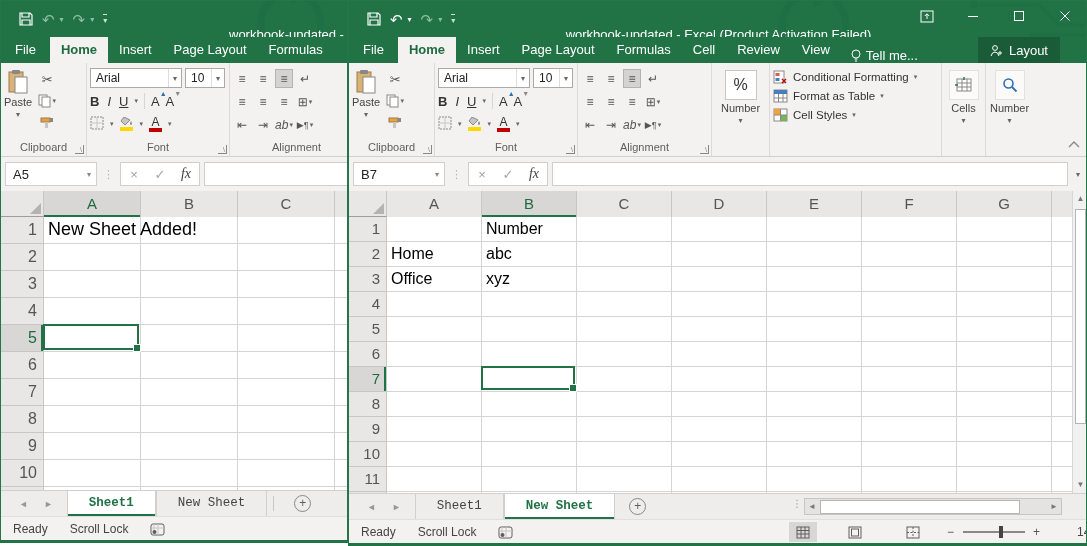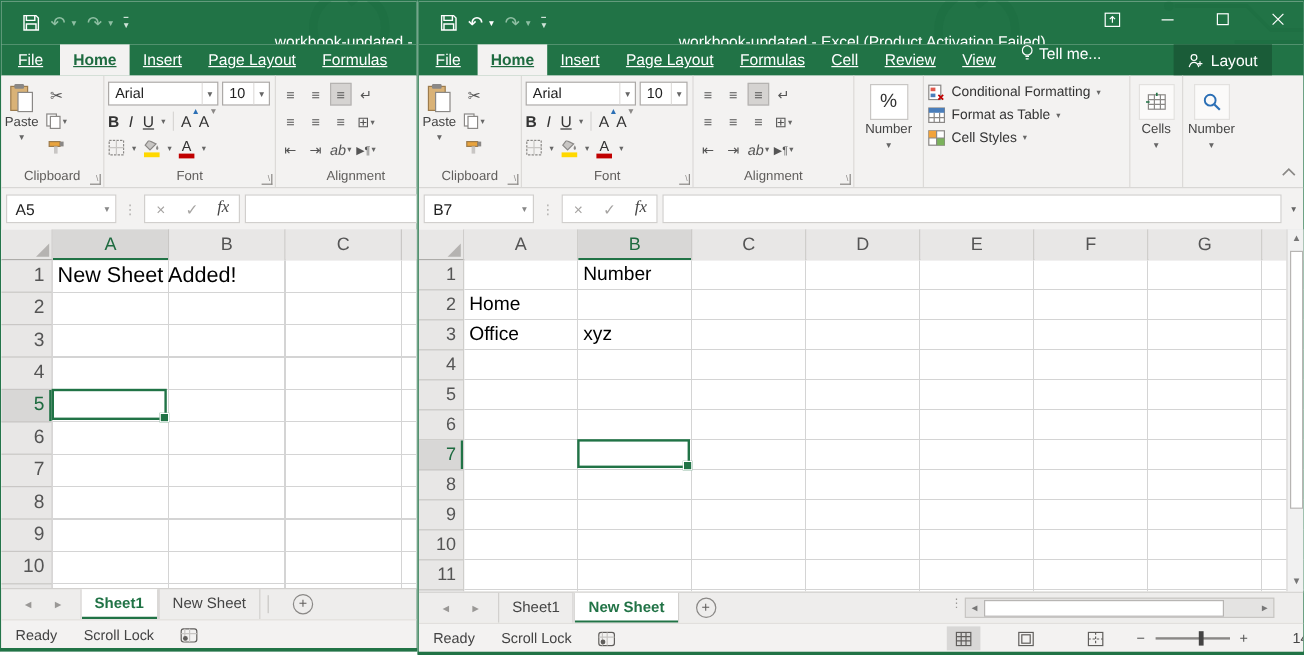--- a/index.html
+++ b/index.html
@@ -21,24 +21,24 @@
   .dim { color:#8fbfa3; }
   .qat-more { display:inline-block; border-top:1px solid #cfe3d8; font-size:8px; color:#cfe3d8; padding-top:1px; }
   .title { position:absolute; top:16px; height:36px; line-height:36px; color:#fff; font-size:13px; white-space:nowrap; }
   .w-left  .title { left:228px; }
   .w-right .title { left:0; width:739px; text-align:center; }
   .controls { position:absolute; right:0; top:0; height:30px; display:flex; }
   .ctrl { width:46px; height:30px; display:flex; align-items:center; justify-content:center; }
 
   
   .tabrow { position:absolute; top:36px; left:0; width:739px; height:26px; background:#217346; display:flex; align-items:stretch; font-size:13px; color:#fff; }
-  .tab { padding:0 11px; line-height:26px; white-space:nowrap;text-decoration:underline; }
+  .tab { padding:0 11px; line-height:26px; white-space:nowrap; }
   .tab.filetab { padding:0 14px; }
   .tab.active { background:#f3f2f1; color:#1e6b40; font-weight:bold; }
-  .tellme { display:flex; align-items:flex-start; gap:5px; padding:0 10px; white-space:nowrap; }
+  .tellme { display:flex; align-items:flex-end; gap:5px; padding:0 10px; white-space:nowrap; }
   .share-btn { margin-left:auto; margin-right:28px; display:flex; align-items:center; gap:6px; padding:0 12px; background:#1a5c38; white-space:nowrap; }
 
   
   .ribbon { position:absolute; top:62px; left:0; width:739px; height:94px; background:#f3f2f1; border-bottom:1px solid #d2d0ce; display:flex; }
   .group { position:relative; height:93px; border-right:1px solid #dcdad8; padding:3px 3px 16px 3px; }
   .g-footer { position:absolute; bottom:1px; left:0; right:0; height:15px; font-size:11px; color:#605e5c; text-align:center; line-height:14px; }
   .launcher { position:absolute; right:2px; bottom:2px; width:9px; height:9px; border-right:1px solid #8a8886; border-bottom:1px solid #8a8886; }
   .launcher i { position:absolute; right:1px; bottom:0; font-size:7px; font-style:normal; color:#8a8886; line-height:6px; }
   .bigbtn { display:flex; flex-direction:column; align-items:center; justify-content:flex-start; gap:2px; padding-top:4px; height:72px; }
   .bigbtn .lbl { font-size:11px; color:#444; }
@@ -110,21 +110,21 @@
   .selection:after { content:""; position:absolute; right:-4px; bottom:-4px; width:6px; height:6px; background:#217346; border:1px solid #fff; }
 
   .vscroll { position:absolute; right:0; top:0; bottom:0; width:16px; background:#f1f1f1; border-left:1px solid #d8d6d4; z-index:6; }
   .vs-btn { height:16px; text-align:center; font-size:8px; color:#777; line-height:16px; }
   .vs-btn.down { position:absolute; bottom:0; left:0; right:0; }
   .vs-thumb { position:absolute; left:2px; right:2px; top:18px; height:215px; background:#fff; border:1px solid #b7b5b3; }
 
   
   .sheetbar { position:absolute; bottom:24px; left:0; width:739px; height:26px; background:#eeedec; border-top:1px solid #d2d0ce; display:flex; align-items:stretch; font-size:12.5px; color:#444; }
   .snav { display:flex; align-items:center; gap:16px; padding:0 14px 0 18px; color:#9a9896; font-size:9px; }
-  .stab { padding:0 11px; line-height:24px; border-right:1px solid #d2d0ce; border-left:1px solid #d2d0ce; white-space:nowrap; }
+  .stab { padding:0 21px; line-height:24px; border-right:1px solid #d2d0ce; border-left:1px solid #d2d0ce; white-space:nowrap;font-family:Liberation Mono, monospace; }
   .stab.active { background:#fff; color:#217346; font-weight:bold; box-shadow:inset 0 -2px 0 #217346; }
   .tabdiv { width:1px; background:#c8c6c4; margin:5px 6px; }
   .addsheet { width:17px; height:17px; border:1px solid #8a8886; border-radius:50%; color:#605e5c; font-size:12px; line-height:15px; text-align:center; align-self:center; margin-left:14px; }
   .hdots { position:absolute; left:443px; top:6px; color:#9a9896; font-size:10px; line-height:7px; }
   .hscroll { position:absolute; left:455px; top:4px; width:258px; height:17px; background:#e4e3e2; border:1px solid #c8c6c4; display:flex; align-items:center; }
   .hs-btn { width:14px; text-align:center; font-size:8px; color:#777; }
   .hs-thumb { position:absolute; left:15px; top:1px; width:200px; height:14px; background:#fff; border:1px solid #b7b5b3; }
 
   
   .statusbar { position:absolute; bottom:0; left:0; width:739px; height:24px; background:#f3f2f1; border-top:1px solid #e1dfdd; font-size:12px; color:#444; }
@@ -709,20 +709,21 @@
           </div>
         <div class="cells" style="left: 38px; background-image: repeating-linear-gradient(to right, transparent 0px, transparent 94px, rgb(212, 212, 212) 94px, rgb(212, 212, 212) 95px), repeating-linear-gradient(transparent 0px, transparent 24px, rgb(212, 212, 212) 24px, rgb(212, 212, 212) 25px);">
             <div class="cell" style="left: 95px; top: 0px; width: 95px; height: 25px; line-height: 23px;">Number</div>
             <div class="cell" style="left: 190px; top: 0px; width: 95px; height: 25px; line-height: 23px;"></div>
             <div class="cell" style="left: 285px; top: 0px; width: 95px; height: 25px; line-height: 23px;"></div>
             <div class="cell" style="left: 380px; top: 0px; width: 95px; height: 25px; line-height: 23px;"></div>
             <div class="cell" style="left: 475px; top: 0px; width: 95px; height: 25px; line-height: 23px;"></div>
             <div class="cell" style="left: 570px; top: 0px; width: 95px; height: 25px; line-height: 23px;"></div>
             <div class="cell" style="left: 665px; top: 0px; width: 95px; height: 25px; line-height: 23px;"></div>
             <div class="cell" style="left: 0px; top: 25px; width: 95px; height: 25px; line-height: 23px;">Home</div>
+            <div class="cell" style="left: 95px; top: 25px; width: 95px; height: 25px; line-height: 23px;">abc</div>
             <div class="cell" style="left: 190px; top: 25px; width: 95px; height: 25px; line-height: 23px;"></div>
             <div class="cell" style="left: 285px; top: 25px; width: 95px; height: 25px; line-height: 23px;"></div>
             <div class="cell" style="left: 380px; top: 25px; width: 95px; height: 25px; line-height: 23px;"></div>
             <div class="cell" style="left: 475px; top: 25px; width: 95px; height: 25px; line-height: 23px;"></div>
             <div class="cell" style="left: 570px; top: 25px; width: 95px; height: 25px; line-height: 23px;"></div>
             <div class="cell" style="left: 665px; top: 25px; width: 95px; height: 25px; line-height: 23px;"></div>
             <div class="cell" style="left: 95px; top: 50px; width: 95px; height: 25px; line-height: 23px;">xyz</div>
             <div class="cell" style="left: 0px; top: 50px; width: 95px; height: 25px; line-height: 23px;">Office</div>
             <div class="cell" style="left: 190px; top: 50px; width: 95px; height: 25px; line-height: 23px;"></div>
             <div class="cell" style="left: 285px; top: 50px; width: 95px; height: 25px; line-height: 23px;"></div>

